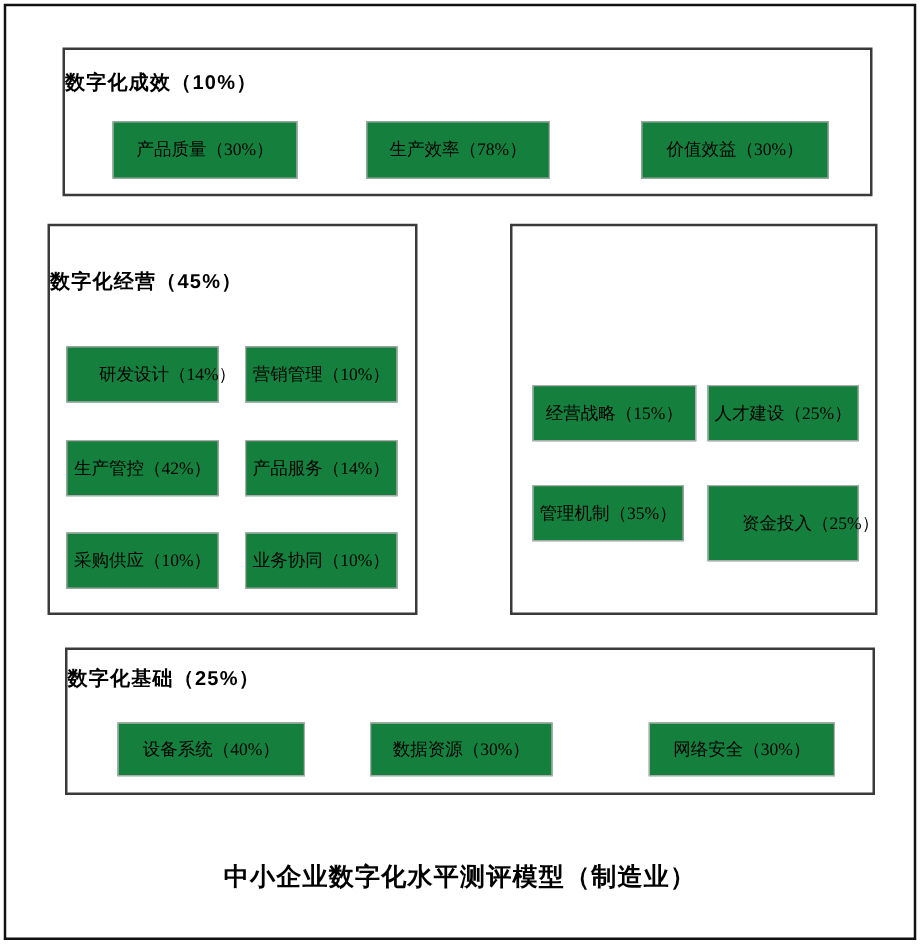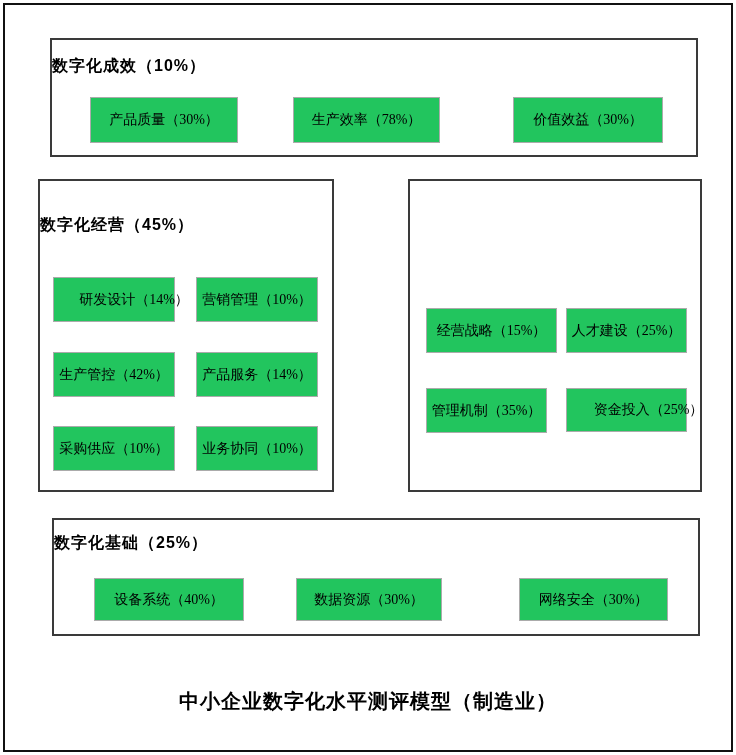--- a/index.html
+++ b/index.html
@@ -24,21 +24,21 @@
   .section-title {
     text-align: left;
     font-weight: bold;
     font-size: 16px;
     letter-spacing: 1px;
     color: #000;
   }
   .item {
     position: absolute;
     border: 1px solid #ababab;
-    background: #22c55e;
+    background: #15803d;
     display: flex;
     align-items: center;
     justify-content: center;
     font-family: "Liberation Serif", serif;
     font-size: 14px;
     color: #000;
     white-space: nowrap;
   }
   
   .sec-outcome { left: 45px; top: 33px; width: 648px; height: 119px; }
@@ -54,21 +54,21 @@
   .sec-operation .i2 { left: 13px;  top: 171px; width: 122px; height: 45px; }
   .sec-operation .i3 { left: 156px; top: 171px; width: 122px; height: 45px; }
   .sec-operation .i4 { left: 13px;  top: 245px; width: 122px; height: 45px; }
   .sec-operation .i5 { left: 156px; top: 245px; width: 122px; height: 45px; }
   
   .sec-management { left: 403px; top: 174px; width: 294px; height: 313px; }
   .sec-management .section-title { margin-top: 34px; }
   .sec-management .i0 { left: 16px;  top: 127px; width: 131px; height: 45px; }
   .sec-management .i1 { left: 156px; top: 127px; width: 121px; height: 45px; }
   .sec-management .i2 { left: 16px;  top: 207px; width: 121px; height: 45px; }
-  .sec-management .i3 { left: 156px; top: 207px; width: 121px; height: 44px; padding-left: 44px; }
+  .sec-management .i3 { left: 156px; top: 207px; width: 121px; height: 61px; padding-left: 44px; }
   
   .sec-foundation { left: 47px; top: 513px; width: 648px; height: 118px; }
   .sec-foundation .section-title { margin-top: 13px; }
   .sec-foundation .i0 { left: 40px;  top: 58px; width: 150px; height: 43px; }
   .sec-foundation .i1 { left: 242px; top: 58px; width: 146px; height: 43px; }
   .sec-foundation .i2 { left: 465px; top: 58px; width: 149px; height: 43px; }
   
   .main-title {
     position: absolute;
     left: 0; right: 0; top: 683px;

